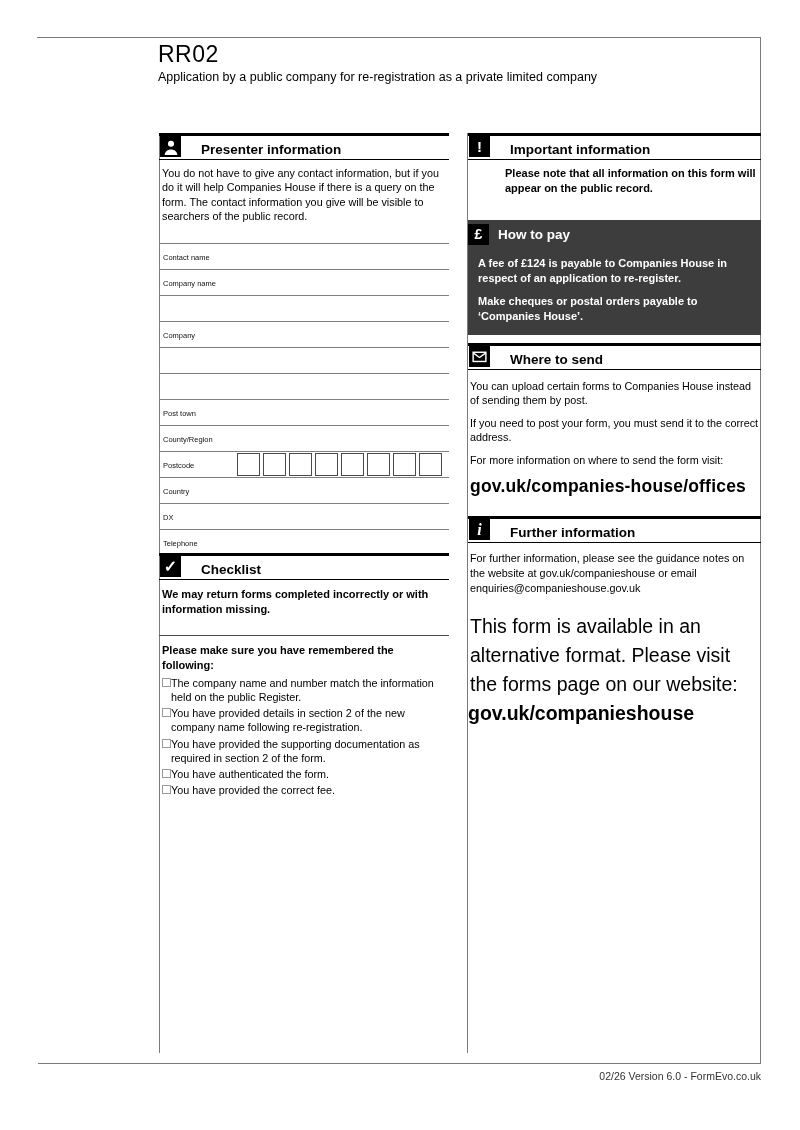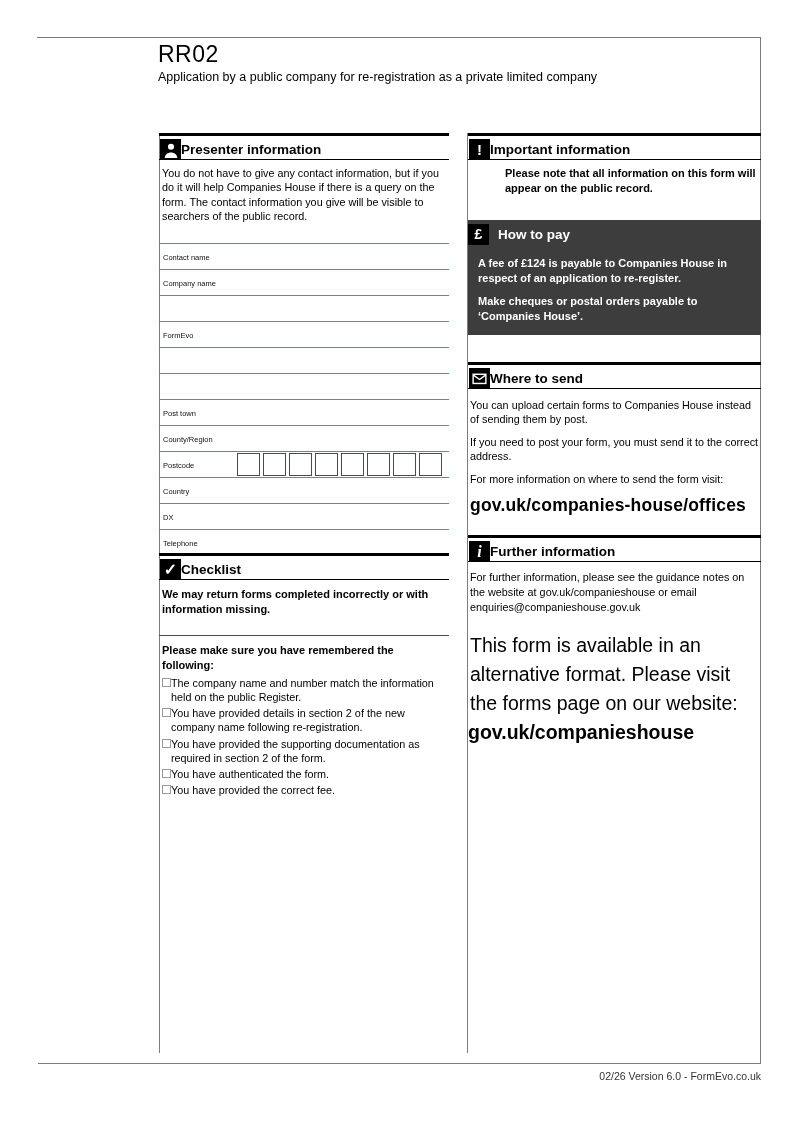--- a/index.html
+++ b/index.html
@@ -20,21 +20,21 @@
   .title-block { position: absolute; left: 158px; top: 42px; width: 560px; }
   .form-code  { font-size: 23px; line-height: 1.1; letter-spacing: .5px; }
   .form-title { font-size: 12.5px; margin-top: 3px; }
 
   .col { position: absolute; top: 133px; }
   .col-left  { left: 159px; width: 290px; }
   .col-right { left: 468px; width: 293px; }
 
   .sec-head {
     border-top: 3px solid #000; border-bottom: 1px solid #000;
-    display: flex; align-items: center; gap: 0; padding: 6px 0 2px 1px; height: 27px;
+    display: flex; align-items: flex-end; gap: 20px; padding: 6px 0 2px 1px; height: 27px;
   }
   .icon-box {
     width: 21px; height: 21px; background: #000; color: #fff; flex: 0 0 21px;
     display: flex; align-items: center; justify-content: center;
     font-weight: bold; overflow: hidden;
   }
   .icon-box .glyph-i { font-family: "Liberation Serif", serif; font-style: italic; font-size: 16px; font-weight: bold; }
   .sec-title { font-size: 13.5px; font-weight: bold; }
 
   .intro { font-size: 10.8px; line-height: 1.33; padding: 6px 4px 0 3px; min-height: 83px; }
@@ -58,21 +58,21 @@
   .imp-text { font-size: 11px; font-weight: bold; line-height: 1.4; padding: 6px 2px 16px 2px; margin-left: 35px; }
 
   .pay-box { color: #fff; margin-top: 7px; padding-bottom: 11px; }
   .pay-head { display: flex; align-items: center; gap: 9px; padding: 4px 0 3px 0; }
   .pay-box p { font-size: 11px; font-weight: bold; line-height: 1.36; margin: 8px 10px 0 10px; }
 
   .body-par { font-size: 10.8px; line-height: 1.35; margin: 8px 2px 0 2px; }
   .send-pars { padding-top: 1px; }
   .big-link { font-size: 17.5px; font-weight: bold; margin: 9px 0 14px 2px; letter-spacing: .2px; }
 
-  .mt-sec { margin-top: 27px; }
+  .mt-sec { margin-top: 8px; }
   .mt-sec2 { margin-top: 19px; }
 
   .alt-format { margin-top: 17px; padding-left: 2px; font-size: 19.5px; line-height: 1.48; }
   .alt-link { font-weight: bold; font-size: 19.5px; line-height: 1.48; }
 
   .footer-text { position: absolute; top: 1070px; right: 39px; font-size: 10.5px; color: #333; }
 </style>
 </head>
 <body>
 
@@ -113,21 +113,21 @@
           <span class="field-label">Company name</span>
           
         </div>
 
         <div class="field">
           <span class="field-label"></span>
           
         </div>
 
         <div class="field">
-          <span class="field-label">FormEvo</span>
+          <span class="field-label">Company</span>
           
         </div>
 
         <div class="field">
           <span class="field-label"></span>
           
         </div>
 
         <div class="field">
           <span class="field-label"></span>

